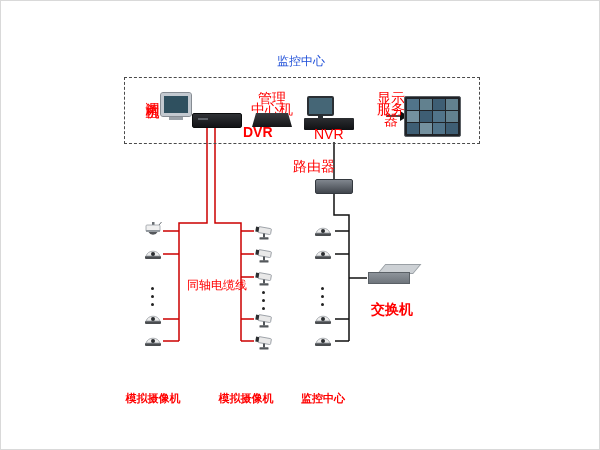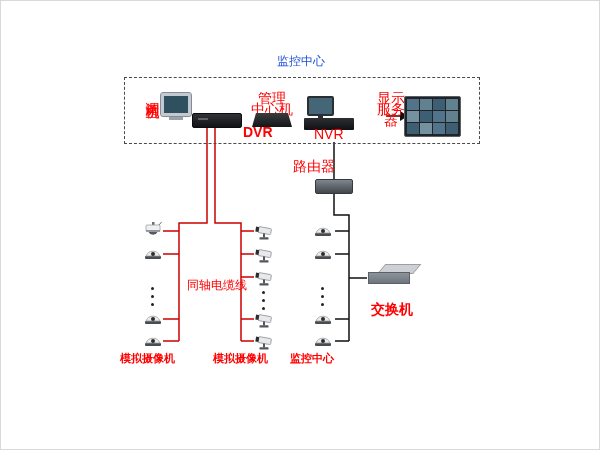--- a/index.html
+++ b/index.html
@@ -4,21 +4,21 @@
 <style>
   html,body{margin:0;padding:0;background:#ffffff;}
   body{font-family:"Liberation Sans","DejaVu Sans",sans-serif;}
   .stage{position:relative;width:600px;height:450px;background:#ffffff;border:1px solid #d9d9d9;box-sizing:border-box;overflow:hidden;}
   svg.wires{position:absolute;left:0;top:0;pointer-events:none;}
   .title{position:absolute;left:123px;top:52px;width:354px;text-align:center;color:#1d4ed8;font-size:12px;}
   .dashed-box{position:absolute;left:123px;top:76px;width:354px;height:65px;border:1px dashed #4a4a4a;}
   .lbl{position:absolute;color:#ff0000;font-size:14px;line-height:11px;white-space:nowrap;}
   .lbl.ctr{text-align:center;white-space:normal;}
   .vert{writing-mode:vertical-rl;text-orientation:upright;letter-spacing:1px;}
-  .group-label{position:absolute;width:66px;text-align:left;color:#ff0000;font-size:11px;font-weight:bold;}
+  .group-label{position:absolute;width:66px;text-align:center;color:#ff0000;font-size:11px;font-weight:bold;margin-top:40px;}
   .cable-label{position:absolute;left:186px;top:276px;color:#ff0000;font-size:12px;white-space:nowrap;font-family:Liberation Mono, monospace;}
   
   .crt{position:absolute;left:160px;top:92px;width:30px;}
   .crt .screen{width:24px;height:17px;background:#2f505f;border:3px solid #c3c9d0;outline:1px solid #868c93;border-radius:2px;}
   .crt .base{width:14px;height:3px;background:#9aa1a8;margin:1px auto 0;}
   .dvr-box{position:absolute;left:191px;top:112px;width:48px;height:13px;background:linear-gradient(#303236,#121316);border-radius:2px;border:1px solid #0b0c0d;}
   .dvr-box i{position:absolute;left:5px;top:4px;width:10px;height:2px;background:#5c6167;}
   .mgmt-box{position:absolute;left:251px;top:112px;width:40px;height:14px;background:linear-gradient(#3a3c40,#141517);clip-path:polygon(10% 0,90% 0,100% 100%,0 100%);}
   .nvr-mon{position:absolute;left:306px;top:95px;width:27px;height:20px;border:2px solid #2a2f34;background:#456676;border-radius:2px;box-sizing:border-box;}
   .nvr-stand{position:absolute;left:317px;top:114px;width:5px;height:3px;background:#2a2f34;}

